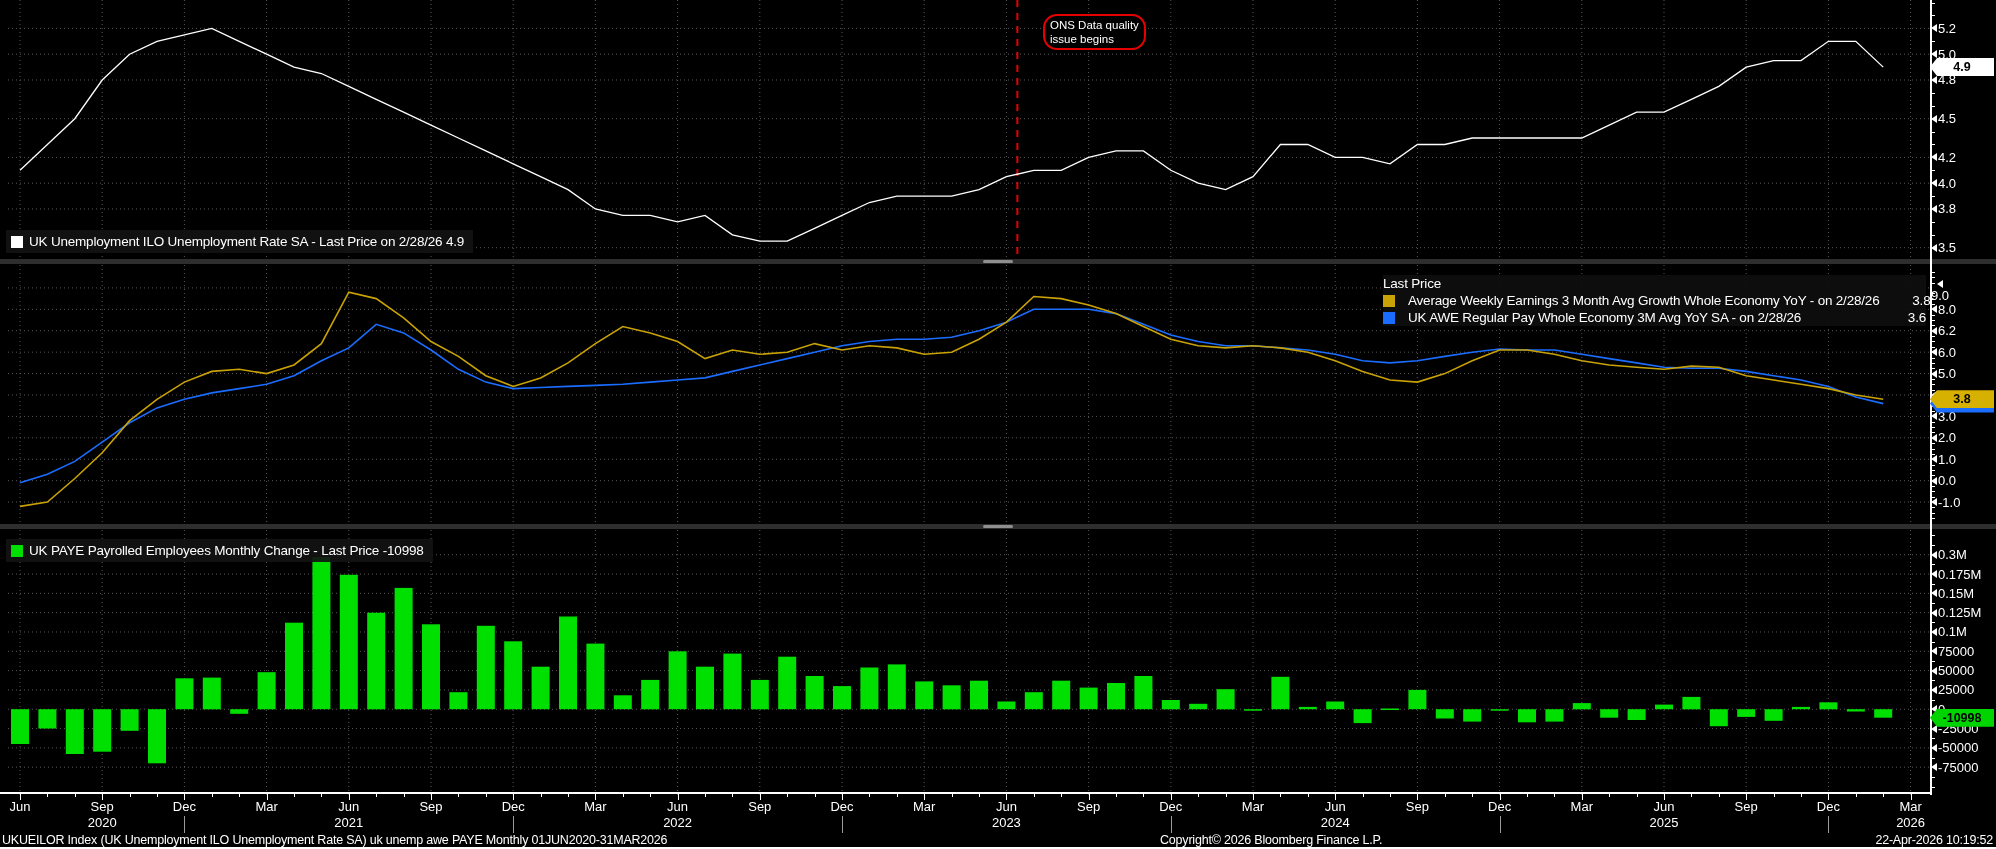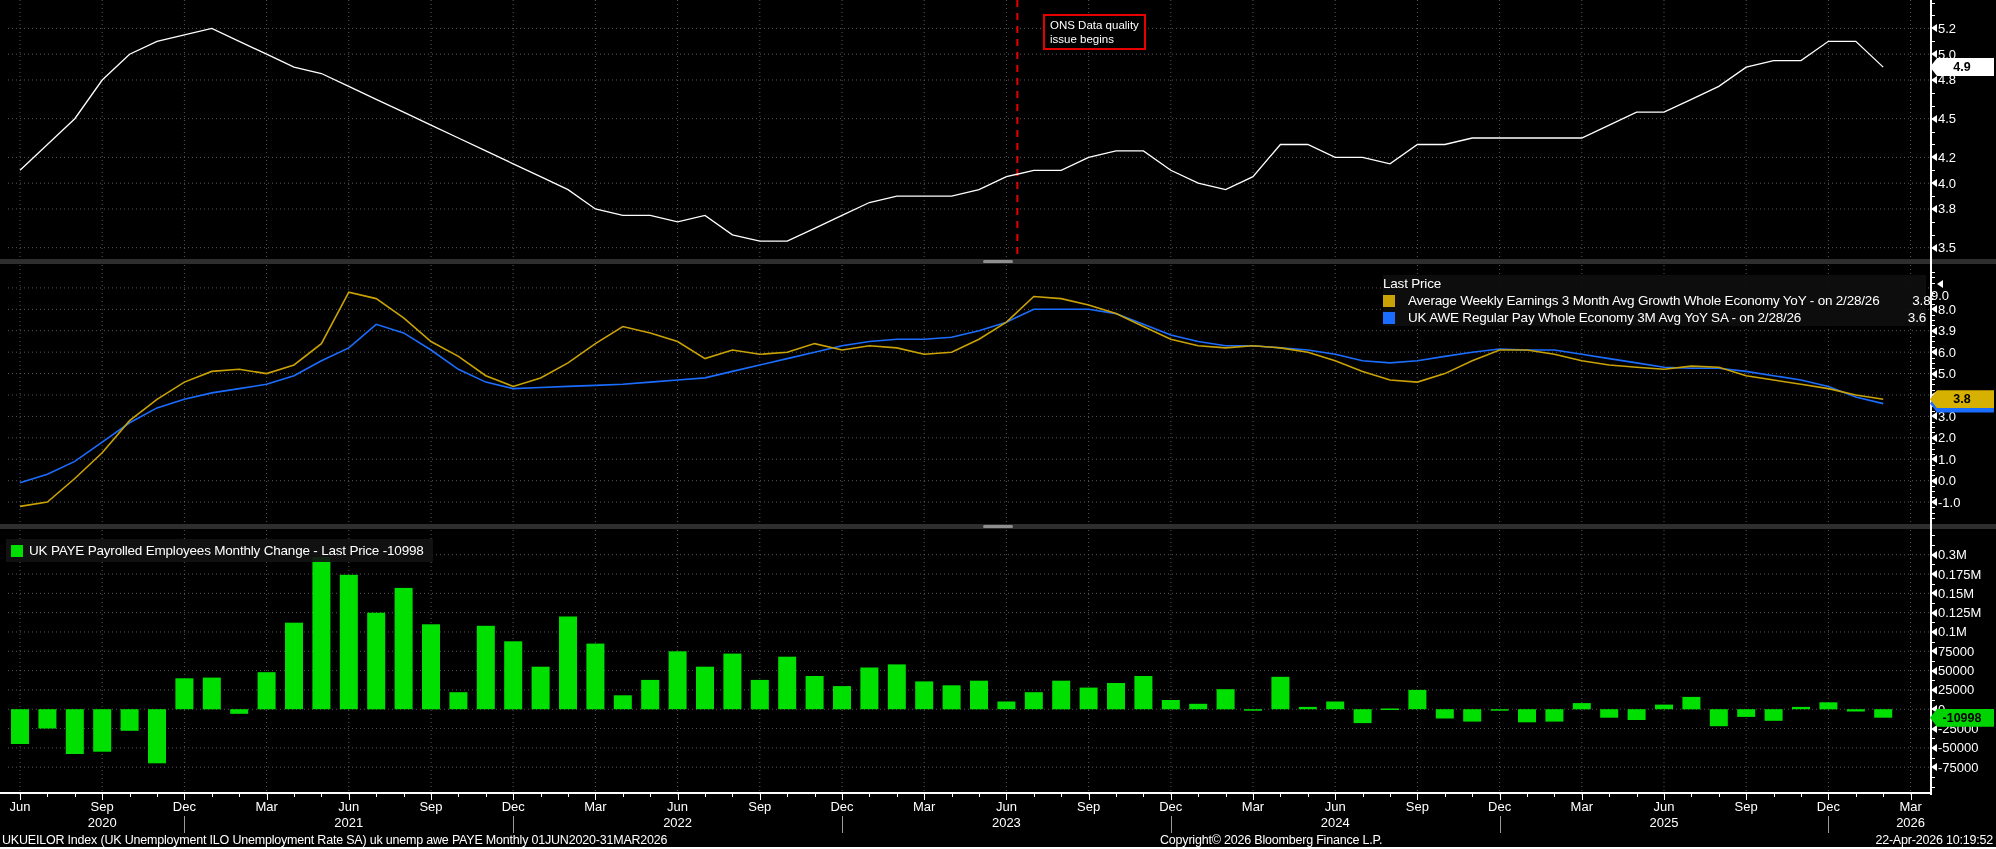--- a/index.html
+++ b/index.html
@@ -294,21 +294,21 @@
       <div class="ytick" style="left: 1931px; top: 279.916px; flex-direction: column;">
         <span class="tri"></span>
         <span>9.0</span>
       </div>
       <div class="ytick" style="left: 1931px; top: 301.333px;">
         <span class="tri"></span>
         <span>8.0</span>
       </div>
       <div class="ytick" style="left: 1931px; top: 322.75px;">
         <span class="tri"></span>
-        <span>3.9</span>
+        <span>6.2</span>
       </div>
       <div class="ytick" style="left: 1931px; top: 344.166px;">
         <span class="tri"></span>
         <span>6.0</span>
       </div>
       <div class="ytick" style="left: 1931px; top: 365.583px;">
         <span class="tri"></span>
         <span>5.0</span>
       </div>
       <div class="ytick" style="left: 1931px; top: 387px;">
@@ -433,22 +433,26 @@
       <div class="minor-tick" style="left: 1930px; top: 583.695px;"></div>
       <div class="minor-tick" style="left: 1930px; top: 564.38px;"></div>
       <div class="minor-tick" style="left: 1930px; top: 545.066px;"></div>
       <div class="minor-tick" style="left: 1930px; top: 535.408px;"></div>
       <div class="price-tag" style="left: 1930px; width: 64px; top: 394.567px; background: rgb(27, 109, 255); color: rgb(0, 0, 0);"></div>
       <div class="price-tag" style="left: 1930px; width: 64px; top: 390.283px; background: rgb(215, 177, 2); color: rgb(0, 0, 0);">3.8</div>
       <div class="price-tag" style="left: 1930px; width: 64px; top: 58.08px; background: rgb(255, 255, 255); color: rgb(0, 0, 0);">4.9</div>
       <div class="price-tag" style="left: 1930px; width: 64px; top: 708.739px; background: rgb(0, 212, 0); color: rgb(0, 0, 0);">-10998</div>
     </div>
 
-
-  <div class="annotation-box" style="left:1043px;top:14px;">
+  <div class="legend-strip" style="left:6px;top:230px;">
+    <span class="swatch" style="background:#ffffff;"></span>
+    <span>UK Unemployment ILO Unemployment Rate SA - Last Price on 2/28/26 4.9</span>
+  </div>
+
+  <div class="annotation-box" style="left:1043px;top:14px;border-radius:14px;">
     <div>ONS Data quality</div>
     <div>issue begins</div>
   </div>
 
   <div class="legend2" style="left:1383px;top:275px;width:543px;">
     <div class="l2-title">Last Price</div>
     <div class="l2-row">
       <span class="swatch" style="background:#c9a205;"></span>
       <span class="l2-label">Average Weekly Earnings 3 Month Avg Growth Whole Economy YoY -  on 2/28/26</span>
       <span class="l2-value">3.8</span>

